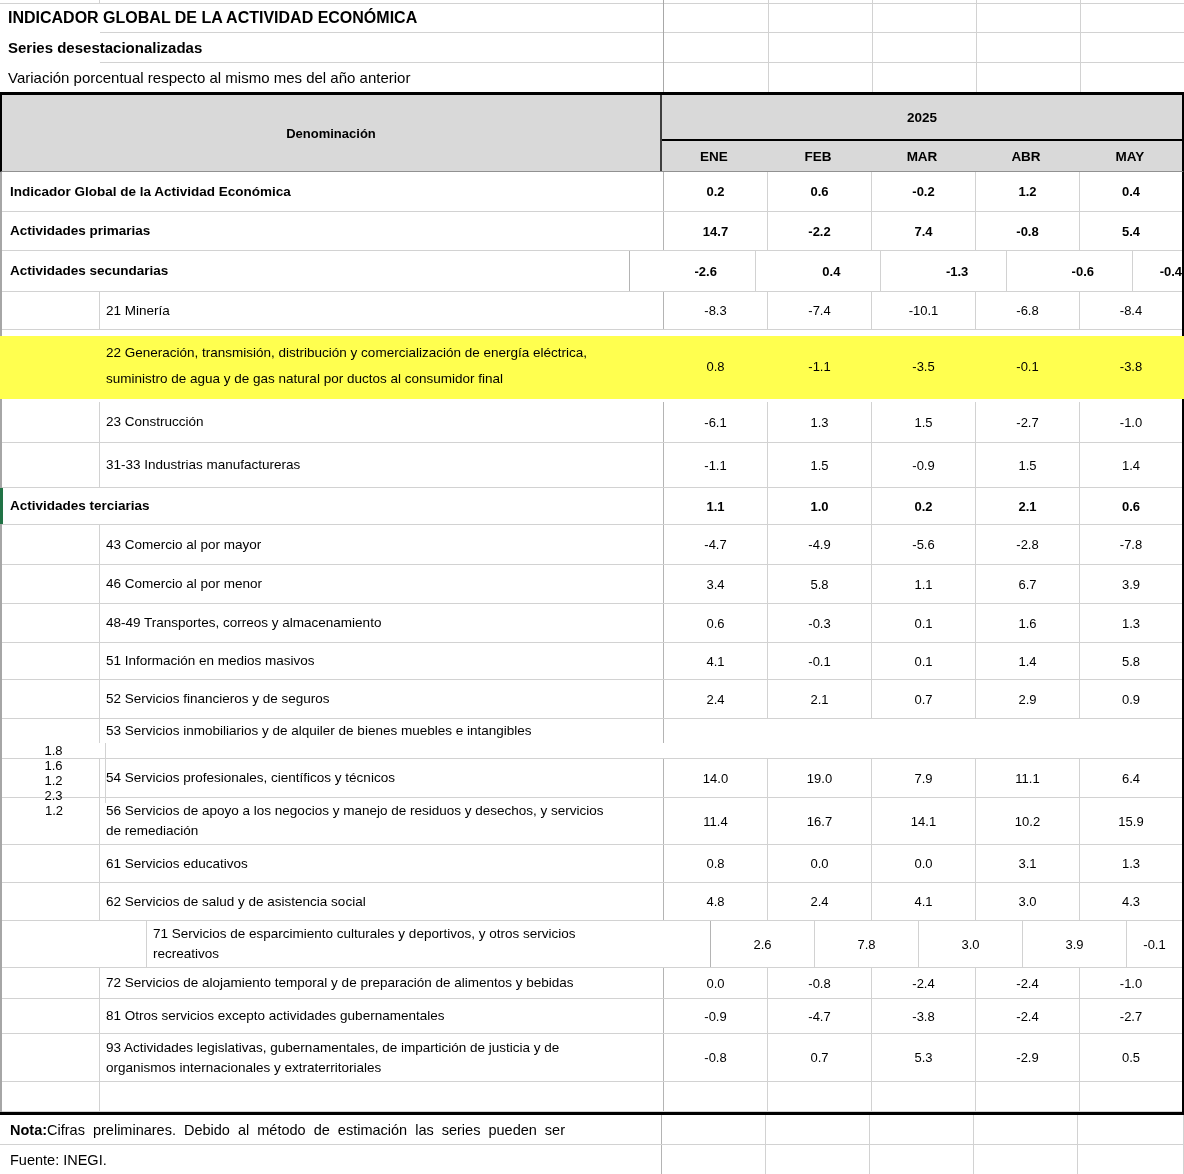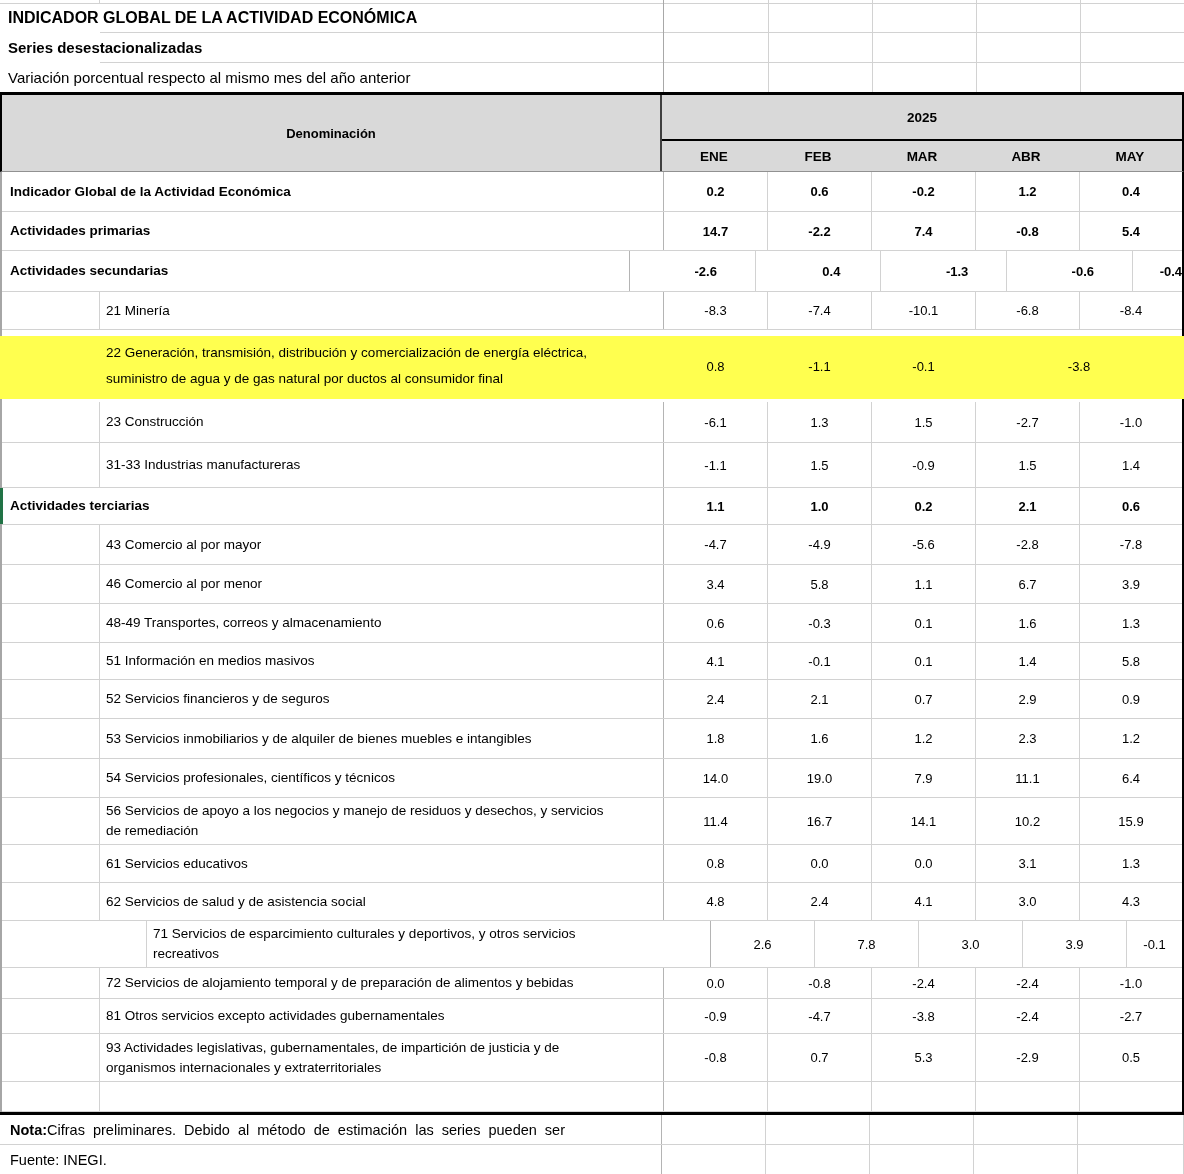--- a/index.html
+++ b/index.html
@@ -145,20 +145,21 @@
       </div>
       <div class="row sub hl" style="height: 72px;">
         <div class="hl-bg" style="background: rgb(255, 255, 79);"></div>
         <div class="label-cell">
           <div class="indent"></div>
           <div class="label-text">22 Generación, transmisión, distribución y comercialización de energía eléctrica,
 suministro de agua y de gas natural por ductos al consumidor final</div>
         </div>
         <div class="val">0.8</div>
         <div class="val">-1.1</div>
+        <div class="val">-3.5</div>
         <div class="val">-0.1</div>
         <div class="val">-3.8</div>
       </div>
       <div class="row sub" style="height: 41px;">
         <div class="label-cell">
           <div class="indent"></div>
           <div class="label-text">23 Construcción</div>
         </div>
         <div class="val">-6.1</div>
         <div class="val">1.3</div>
@@ -236,21 +237,21 @@
         <div class="label-cell">
           <div class="indent"></div>
           <div class="label-text">52 Servicios financieros y de seguros</div>
         </div>
         <div class="val">2.4</div>
         <div class="val">2.1</div>
         <div class="val">0.7</div>
         <div class="val">2.9</div>
         <div class="val">0.9</div>
       </div>
-      <div class="row sub" style="height: 40px;">
+      <div class="row sub" style="height: 40px; flex-direction: column;">
         <div class="label-cell">
           <div class="indent"></div>
           <div class="label-text">53 Servicios inmobiliarios y de alquiler de bienes muebles e intangibles</div>
         </div>
         <div class="val">1.8</div>
         <div class="val">1.6</div>
         <div class="val">1.2</div>
         <div class="val">2.3</div>
         <div class="val">1.2</div>
       </div>

